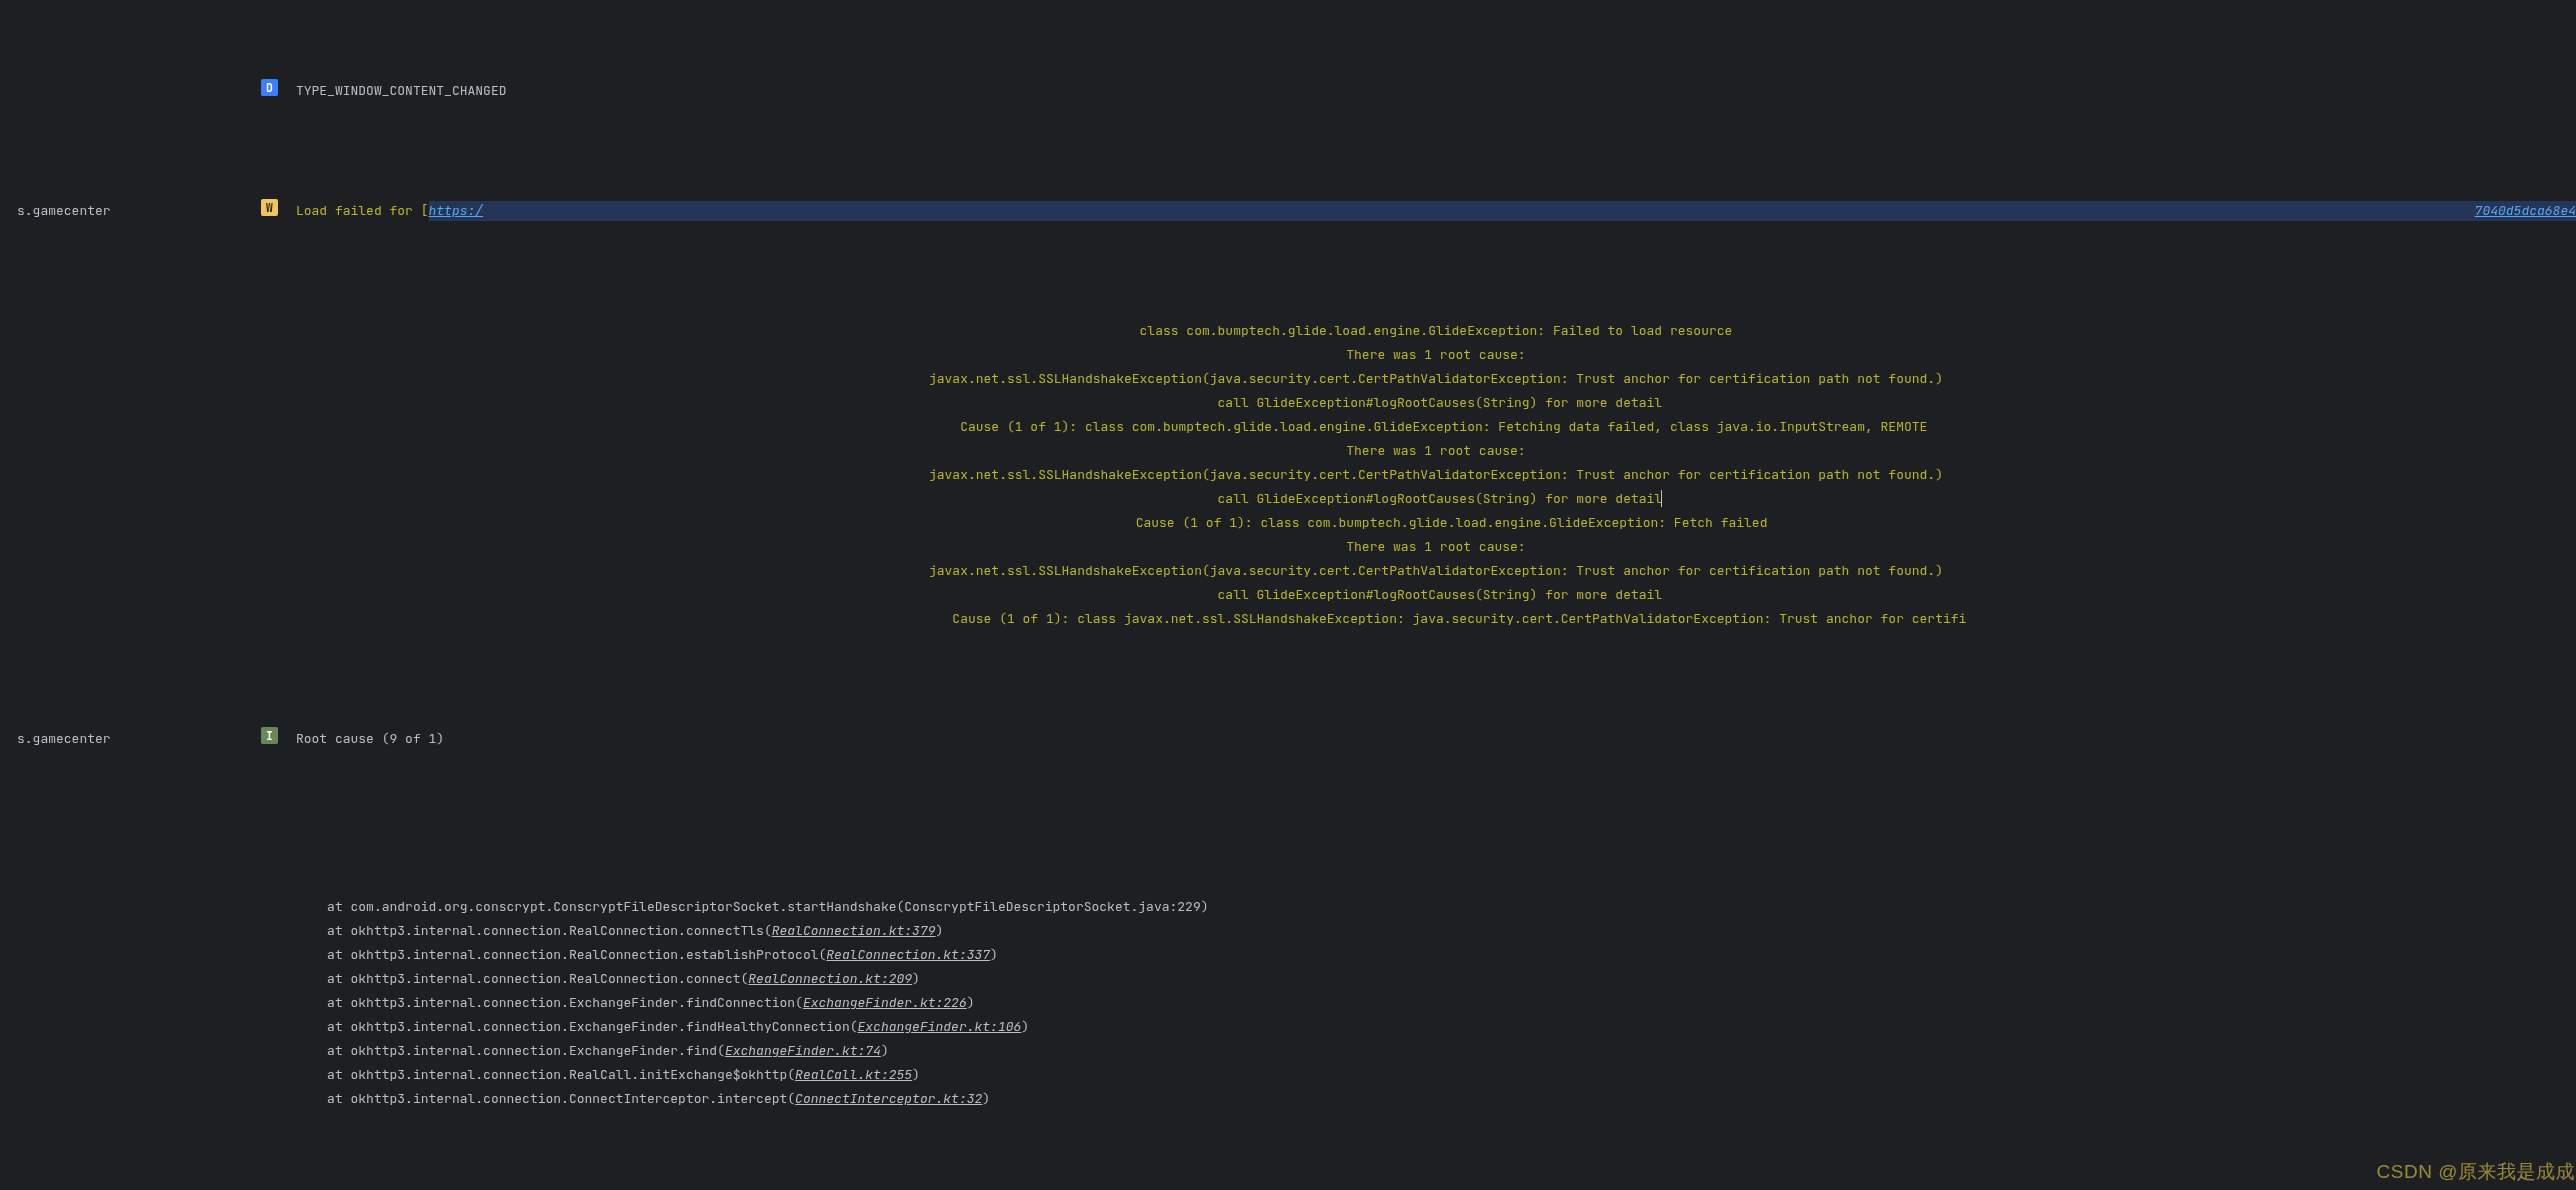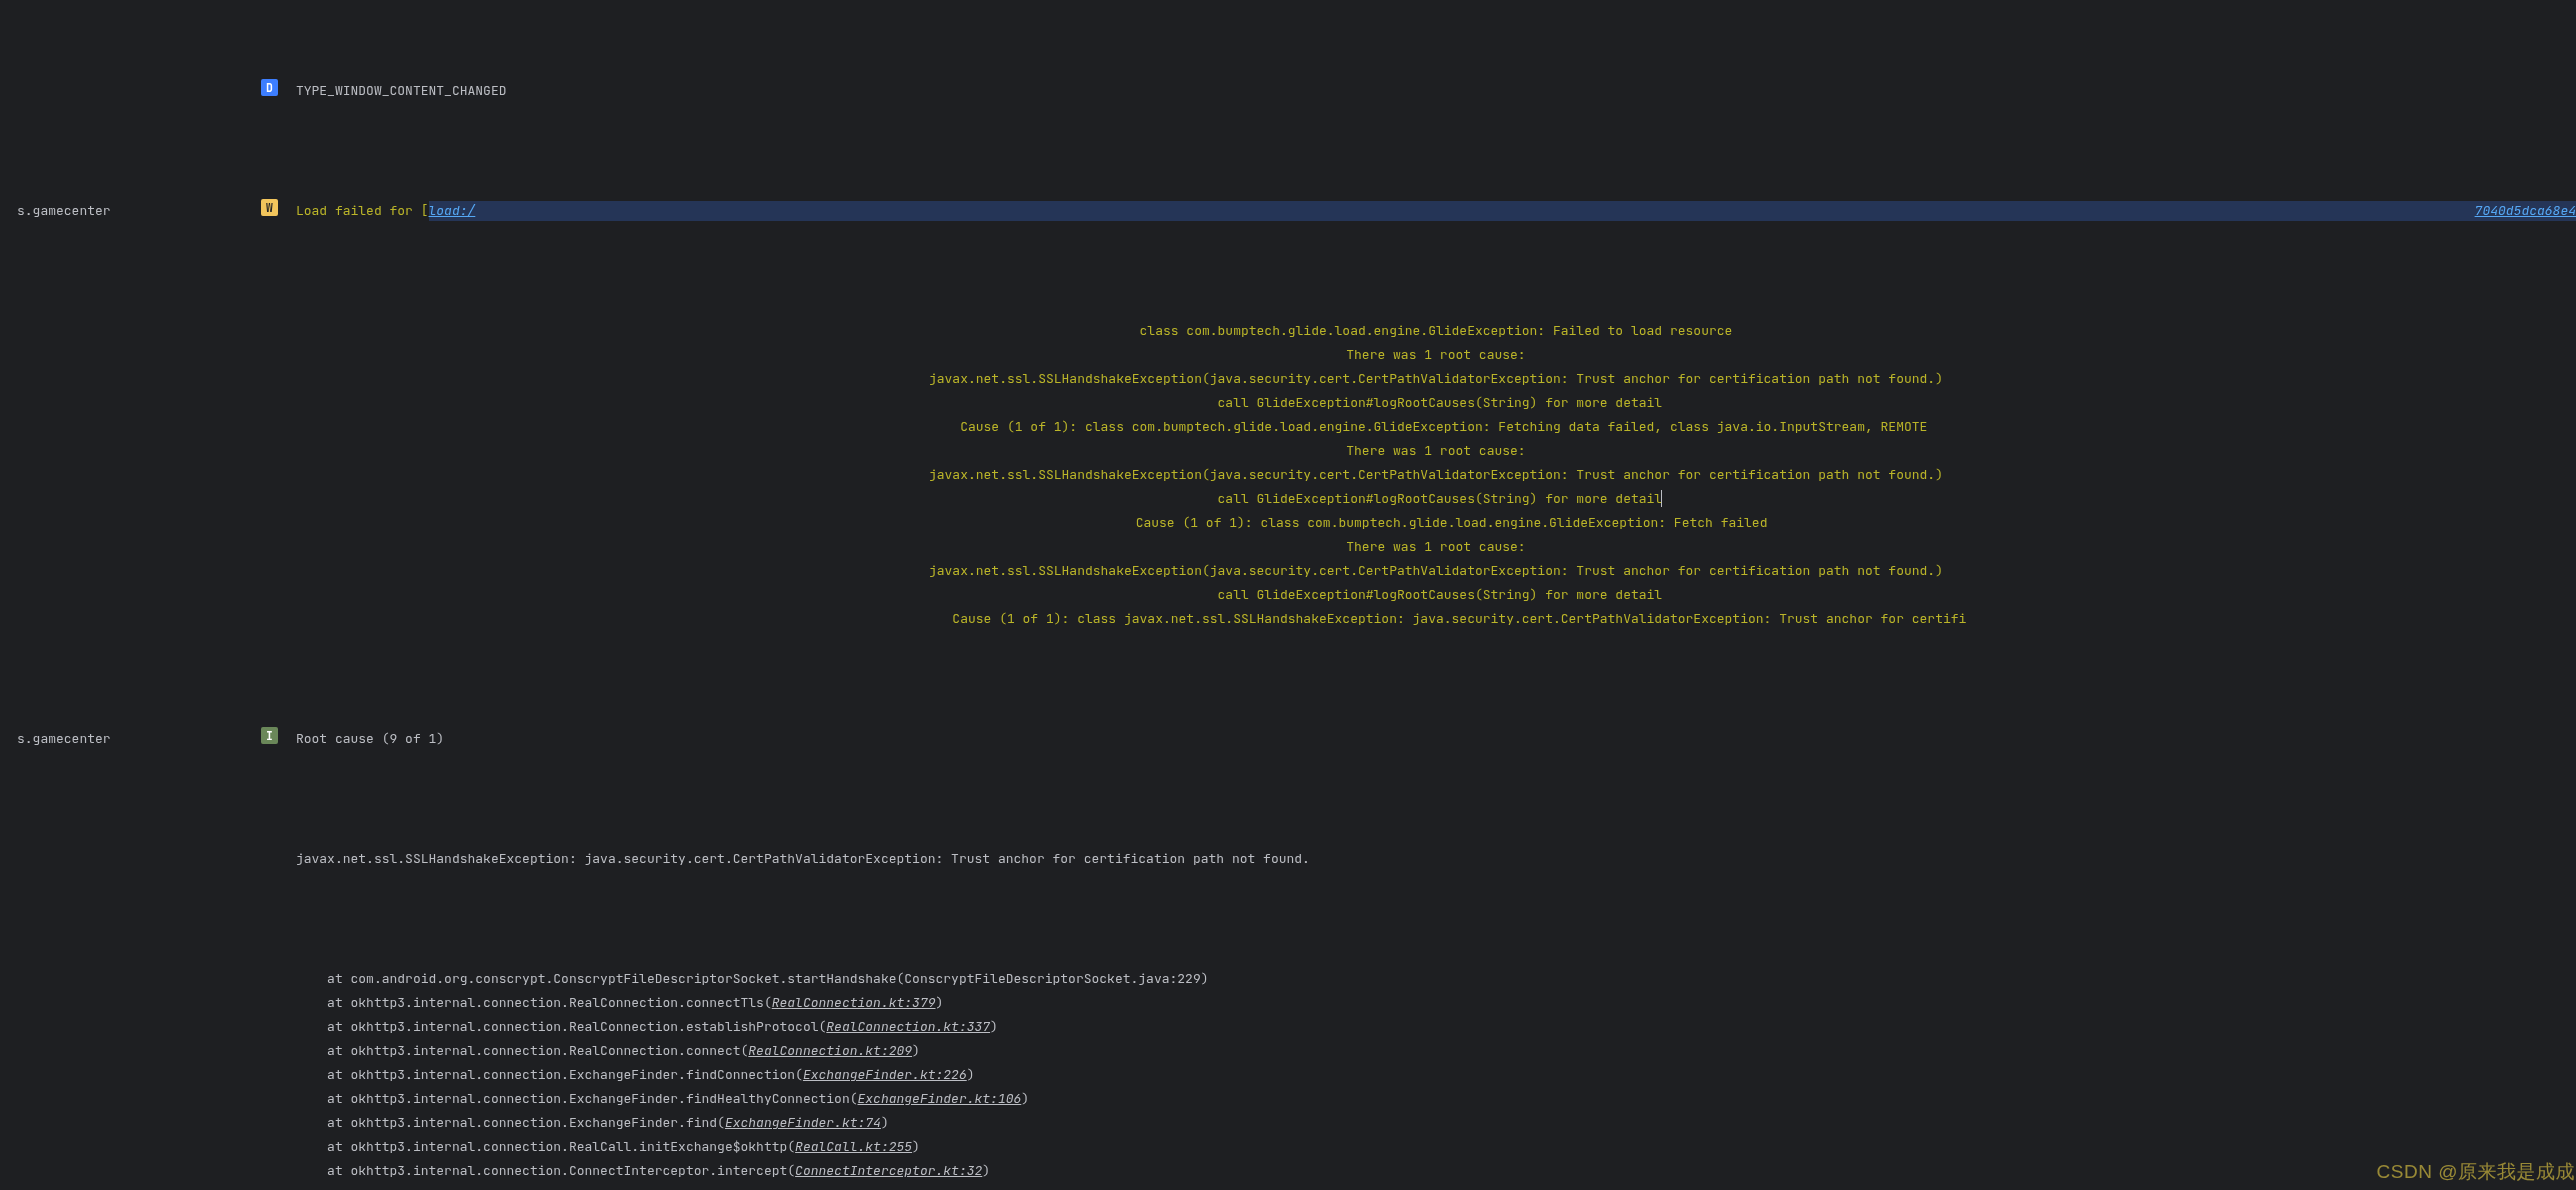--- a/index.html
+++ b/index.html
@@ -138,45 +138,40 @@
   
   <div class="row">
     <div class="tag-col">s.gamecenter</div>
     <div class="level-col">
       <span class="level-badge level-W">W</span>
     </div>
     <div class="msg-col warn warn-url-row" style="display:flex;">
       <span>Load failed for [</span>
       <span class="warn-url-bar" style="flex:1; display:flex;">
         <span class="highlight"></span>
-        <a class="colored-link">load:/</a>
+        <a class="colored-link">https:/</a>
         <span style="flex:1"></span>
         <a class="hash-right">7040d5dca68e4</a>
       </span>
     </div>
   </div>
 
   
   <div id="warn-lines"><div class="row"><div class="tag-col"></div><div class="level-col"></div><div class="msg-col warn">class com.bumptech.glide.load.engine.GlideException: Failed to load resource</div></div><div class="row"><div class="tag-col"></div><div class="level-col"></div><div class="msg-col warn">There was 1 root cause:</div></div><div class="row"><div class="tag-col"></div><div class="level-col"></div><div class="msg-col warn">javax.net.ssl.SSLHandshakeException(java.security.cert.CertPathValidatorException: Trust anchor for certification path not found.)</div></div><div class="row"><div class="tag-col"></div><div class="level-col"></div><div class="msg-col warn"> call GlideException#logRootCauses(String) for more detail</div></div><div class="row"><div class="tag-col"></div><div class="level-col"></div><div class="msg-col warn">  Cause (1 of 1): class com.bumptech.glide.load.engine.GlideException: Fetching data failed, class java.io.InputStream, REMOTE</div></div><div class="row"><div class="tag-col"></div><div class="level-col"></div><div class="msg-col warn">There was 1 root cause:</div></div><div class="row"><div class="tag-col"></div><div class="level-col"></div><div class="msg-col warn">javax.net.ssl.SSLHandshakeException(java.security.cert.CertPathValidatorException: Trust anchor for certification path not found.)</div></div><div class="row"><div class="tag-col"></div><div class="level-col"></div><div class="msg-col warn"> call GlideException#logRootCauses(String) for more detail<span class="caret"></span></div></div><div class="row"><div class="tag-col"></div><div class="level-col"></div><div class="msg-col warn">    Cause (1 of 1): class com.bumptech.glide.load.engine.GlideException: Fetch failed</div></div><div class="row"><div class="tag-col"></div><div class="level-col"></div><div class="msg-col warn">There was 1 root cause:</div></div><div class="row"><div class="tag-col"></div><div class="level-col"></div><div class="msg-col warn">javax.net.ssl.SSLHandshakeException(java.security.cert.CertPathValidatorException: Trust anchor for certification path not found.)</div></div><div class="row"><div class="tag-col"></div><div class="level-col"></div><div class="msg-col warn"> call GlideException#logRootCauses(String) for more detail</div></div><div class="row"><div class="tag-col"></div><div class="level-col"></div><div class="msg-col warn">      Cause (1 of 1): class javax.net.ssl.SSLHandshakeException: java.security.cert.CertPathValidatorException: Trust anchor for certifi</div></div></div>
 
   
   <div class="row">
     <div class="tag-col">s.gamecenter</div>
     <div class="level-col">
       <span class="level-badge level-I">I</span>
     </div>
     <div class="msg-col info">Root cause (9 of 1)</div>
   </div>
 
   
-  <div class="row">
-    <div class="tag-col"></div>
-    <div class="level-col"></div>
-    <div class="msg-col info">javax.net.ssl.SSLHandshakeException: java.security.cert.CertPathValidatorException: Trust anchor for certification path not found.</div>
-  </div>
 
   
   <div id="stack-lines"><div class="row"><div class="tag-col"></div><div class="level-col"></div><div class="msg-col info"><span>    at com.android.org.conscrypt.ConscryptFileDescriptorSocket.startHandshake(ConscryptFileDescriptorSocket.java:229)</span></div></div><div class="row"><div class="tag-col"></div><div class="level-col"></div><div class="msg-col info"><span>    at okhttp3.internal.connection.RealConnection.connectTls(</span><a class="file-link">RealConnection.kt:379</a><span>)</span></div></div><div class="row"><div class="tag-col"></div><div class="level-col"></div><div class="msg-col info"><span>    at okhttp3.internal.connection.RealConnection.establishProtocol(</span><a class="file-link">RealConnection.kt:337</a><span>)</span></div></div><div class="row"><div class="tag-col"></div><div class="level-col"></div><div class="msg-col info"><span>    at okhttp3.internal.connection.RealConnection.connect(</span><a class="file-link">RealConnection.kt:209</a><span>)</span></div></div><div class="row"><div class="tag-col"></div><div class="level-col"></div><div class="msg-col info"><span>    at okhttp3.internal.connection.ExchangeFinder.findConnection(</span><a class="file-link">ExchangeFinder.kt:226</a><span>)</span></div></div><div class="row"><div class="tag-col"></div><div class="level-col"></div><div class="msg-col info"><span>    at okhttp3.internal.connection.ExchangeFinder.findHealthyConnection(</span><a class="file-link">ExchangeFinder.kt:106</a><span>)</span></div></div><div class="row"><div class="tag-col"></div><div class="level-col"></div><div class="msg-col info"><span>    at okhttp3.internal.connection.ExchangeFinder.find(</span><a class="file-link">ExchangeFinder.kt:74</a><span>)</span></div></div><div class="row"><div class="tag-col"></div><div class="level-col"></div><div class="msg-col info"><span>    at okhttp3.internal.connection.RealCall.initExchange$okhttp(</span><a class="file-link">RealCall.kt:255</a><span>)</span></div></div><div class="row"><div class="tag-col"></div><div class="level-col"></div><div class="msg-col info"><span>    at okhttp3.internal.connection.ConnectInterceptor.intercept(</span><a class="file-link">ConnectInterceptor.kt:32</a><span>)</span></div></div><div class="row"><div class="tag-col"></div><div class="level-col"></div><div class="msg-col info"></div></div></div>
 
 </div>
 
 <div class="watermark">CSDN @原来我是成成</div>
 
 
 </body></html>

